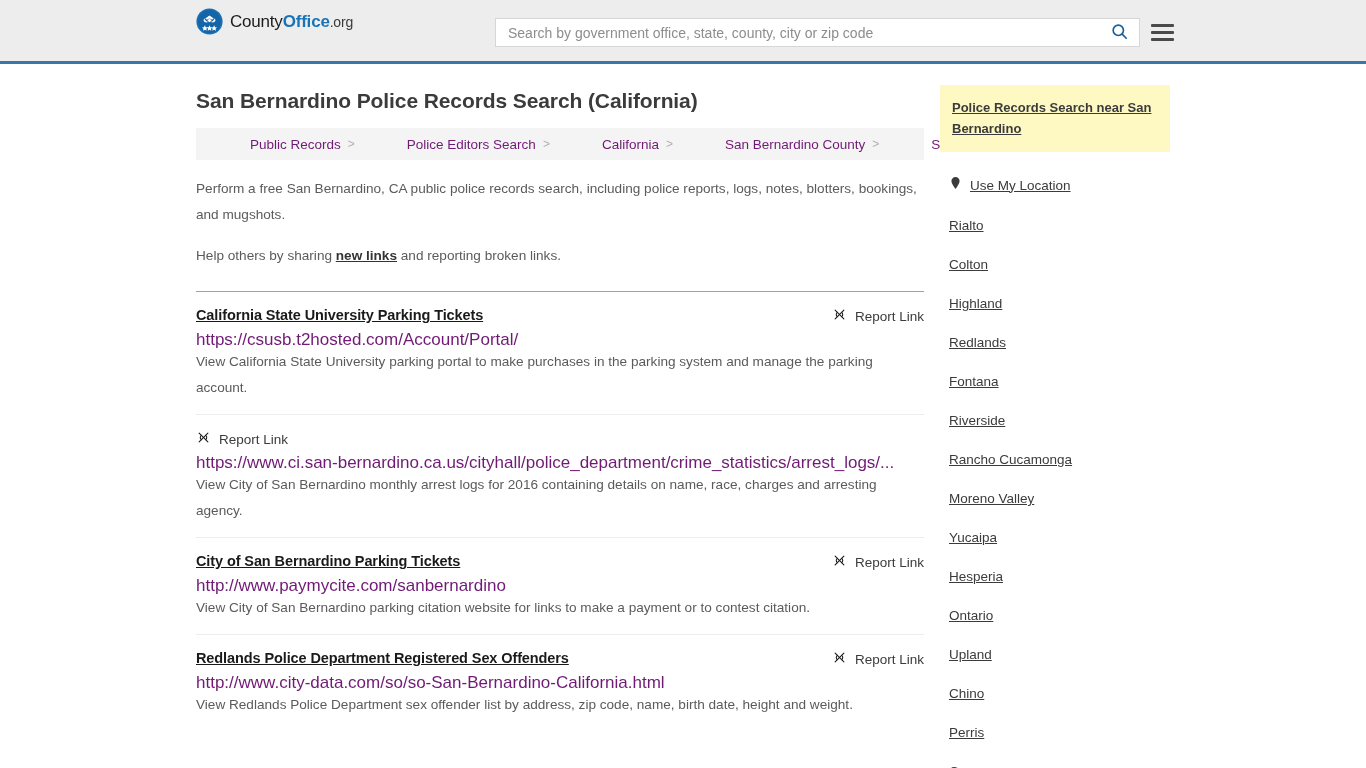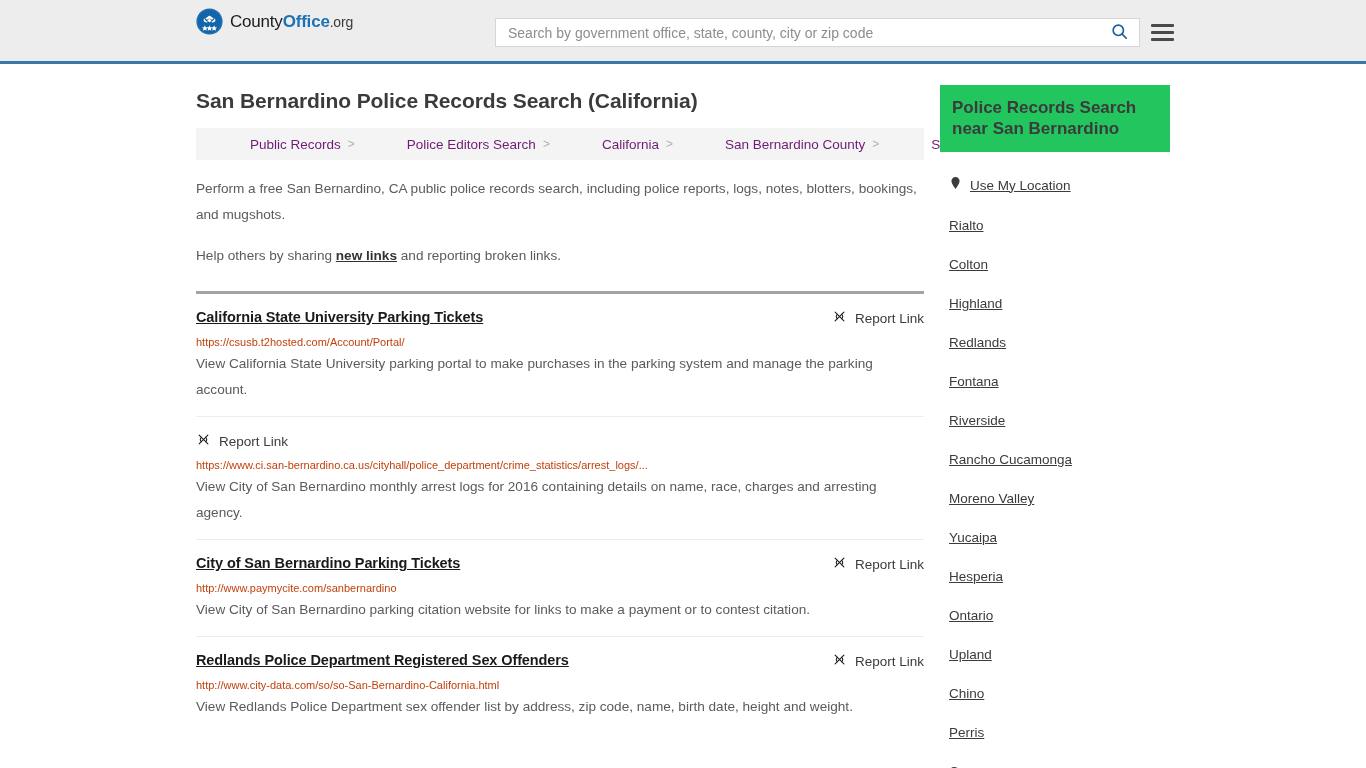--- a/index.html
+++ b/index.html
@@ -146,21 +146,21 @@
     text-decoration: underline;
     font-weight: bold;
   }
 
   
   .result {
     border-top: 1px solid #ededed;
     padding: 14px 0 13px 0;
     position: relative;
   }
-  .result:first-of-type { border-top: 3px solid #a3a3a3; margin-top: 22px; }
+  .result:first-of-type { border-top: 1px solid #a3a3a3; margin-top: 22px; }
   .result-head {
     display: flex;
     justify-content: space-between;
     align-items: flex-start;
   }
   a.result-title {
     font-size: 14.5px;
     font-weight: bold;
     color: #1a1a1a;
     text-decoration: underline;
@@ -173,42 +173,43 @@
     gap: 8px;
     color: #3b3b3b;
     font-size: 13.5px;
     text-decoration: none;
     white-space: nowrap;
     margin-top: 1px;
     cursor: pointer;
   }
   .result-url {
     display: block;
-    font-size: 11px;
-    color: #c2410c;
+    font-size: 17px;
+    color: #701a75;
     margin-top: 7px;
     line-height: 16px;
     text-decoration: none;
     word-break: break-all;
   }
   .result-desc {
     font-size: 13.6px;
     line-height: 26px;
     color: #5b5b5b;
     margin: 1px 0 0 0;
   }
 
   
   .side-head {
-    background: #22c55e;
+    background: #fef9c3;
     padding: 12px 12px 13px 12px;
-    font-size: 17px;
+    font-size: 13px;
     font-weight: bold;
     line-height: 21px;
     color: #3b3b3b;
+    text-decoration: underline;
   }
   .use-loc {
     display: flex;
     align-items: center;
     gap: 8px;
     margin: 23px 0 0 9px;
   }
   .use-loc a {
     font-size: 13.5px;
     color: #3b3b3b;

